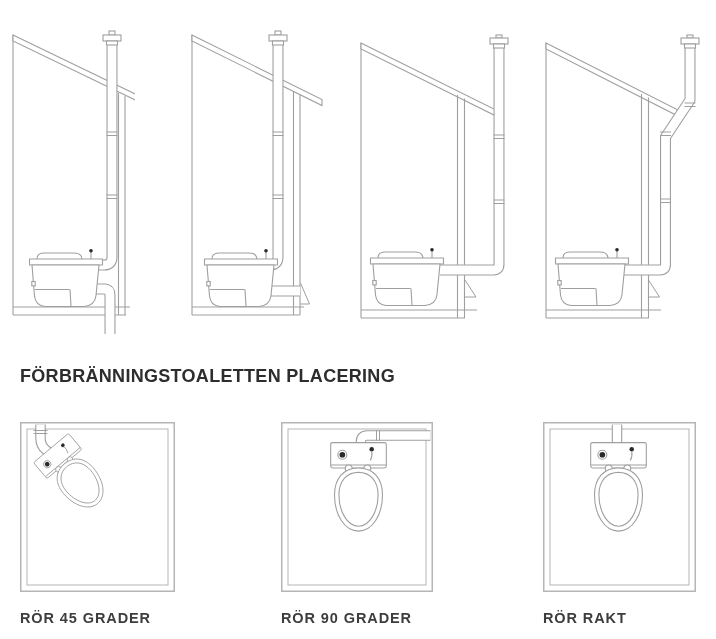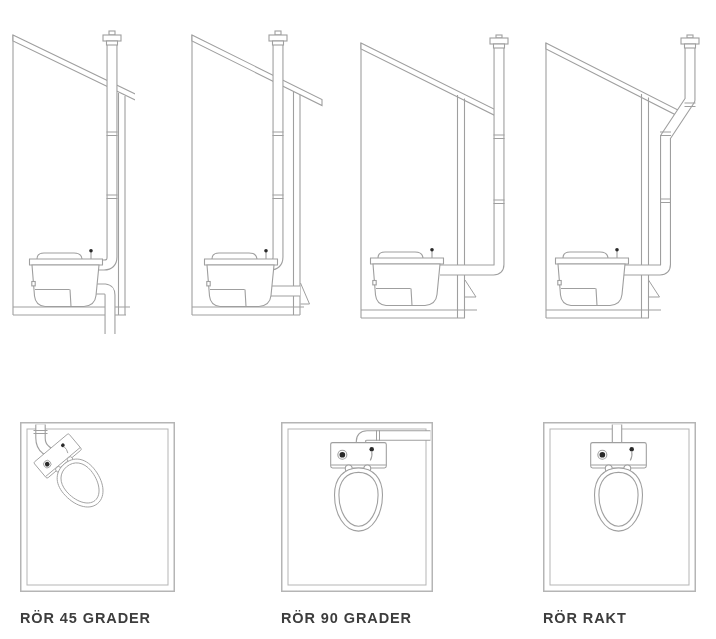--- a/index.html
+++ b/index.html
@@ -170,20 +170,21 @@
       </g>
       <g>
         <rect class="fw" x="147" y="2" width="6" height="3"></rect>
         <rect class="fw" x="141" y="5" width="18" height="6"></rect>
         <rect class="fw" x="144.5" y="11" width="11" height="4"></rect>
       </g>
       <use href="#t-side" x="14" y="214" width="78" height="64"></use>
     </svg>
   </figure>
 
+  <h2 class="page-heading">FÖRBRÄNNINGSTOALETTEN PLACERING</h2>
 
   <figure class="fig-b1">
     <svg width="155" height="170" viewBox="0 0 155 170">
       <rect class="ob" x="0.75" y="0.75" width="153.5" height="168.5"></rect>
       <rect class="ib" x="7" y="7" width="141" height="156"></rect>
       <g>
         <path class="pg2" d="M20.5,2.5 V16 Q20.5,23.5 25.5,27.5 L29.5,31"></path>
         <path class="pw2" d="M20.5,2.5 V16 Q20.5,23.5 25.5,27.5 L29.5,31"></path>
         <path class="tick" d="M13.5,8.5 H27.5 M13.5,11.5 H27.5"></path>
       </g>

